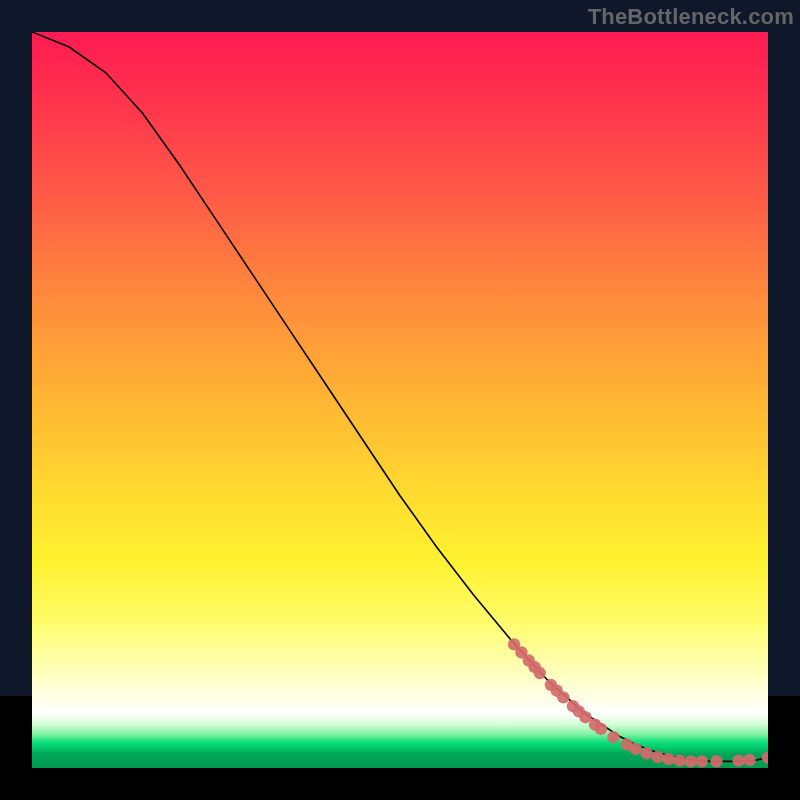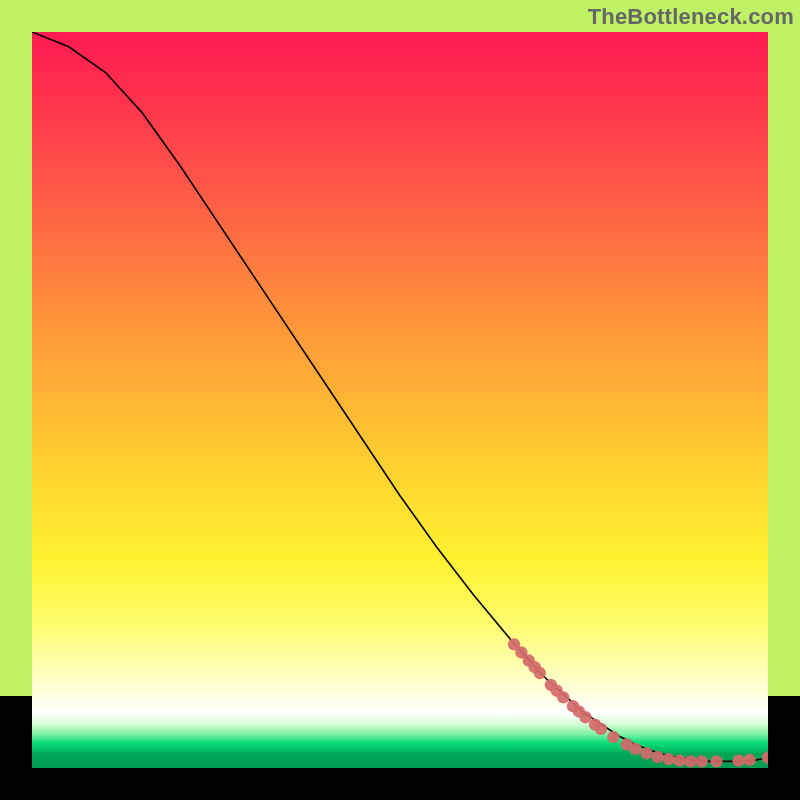--- a/index.html
+++ b/index.html
@@ -8,21 +8,21 @@
     width: 800px;
     height: 800px;
     background: #000;
     overflow: hidden;
     font-family: Arial, Helvetica, sans-serif;
   }
   .frame {
     position: relative;
     width: 800px;
     height: 696px;
-    background: #bef264;
+    background: #0f172a;
   }
   .watermark {
     position: absolute;
     top: 4px;
     right: 6px;
     color: #666;
     font-size: 22px;
     font-weight: 600;
     letter-spacing: 0.2px;
     z-index: 5;

